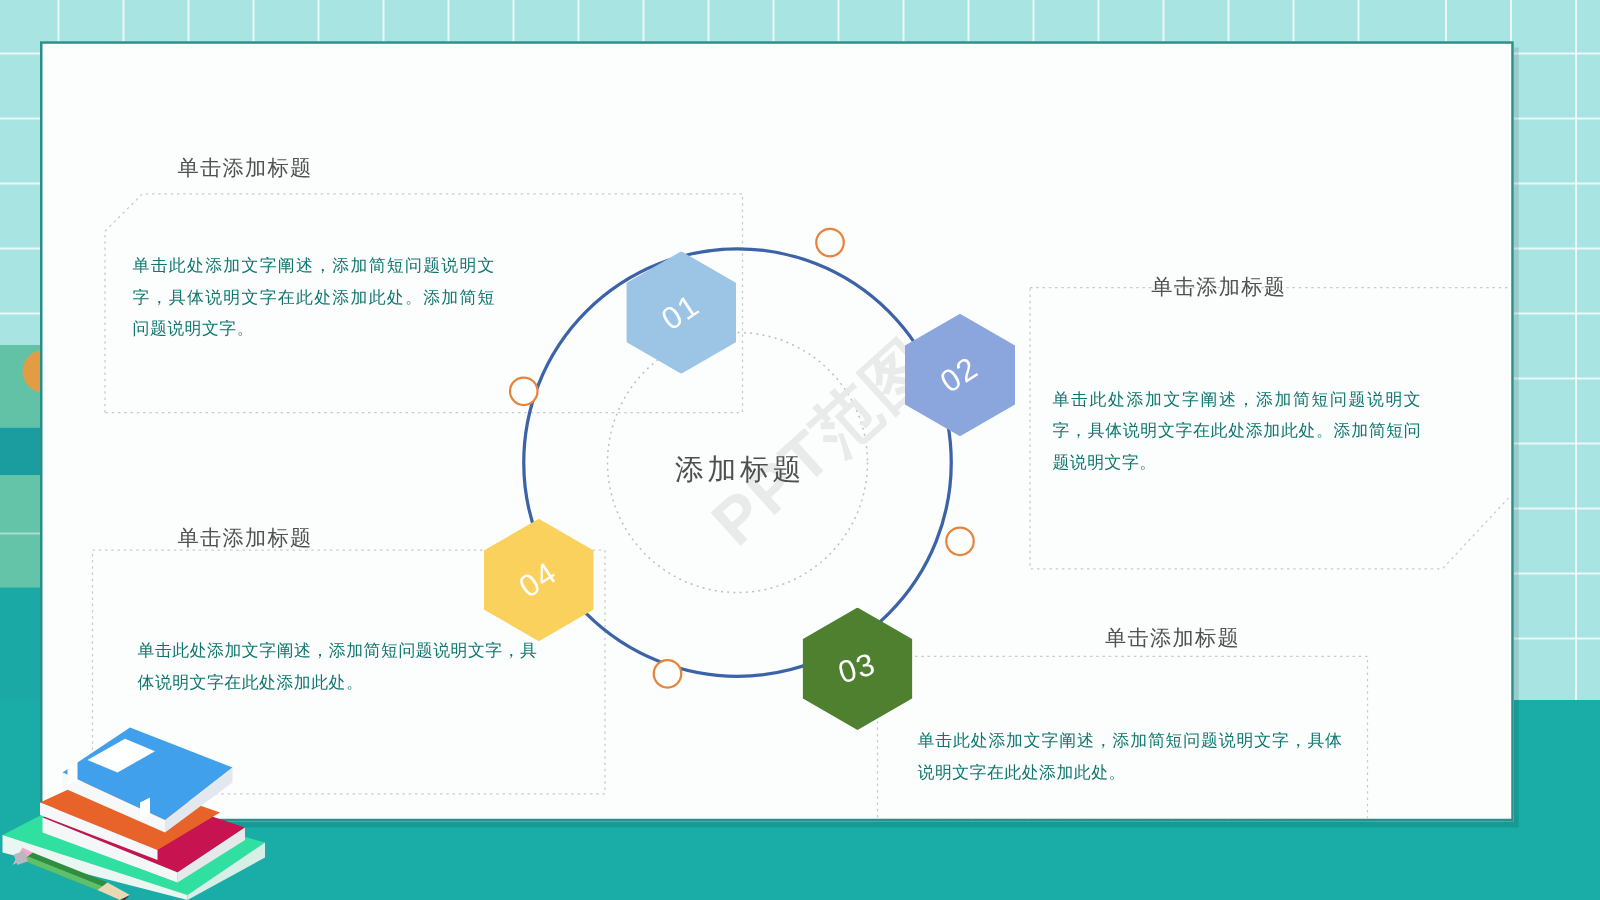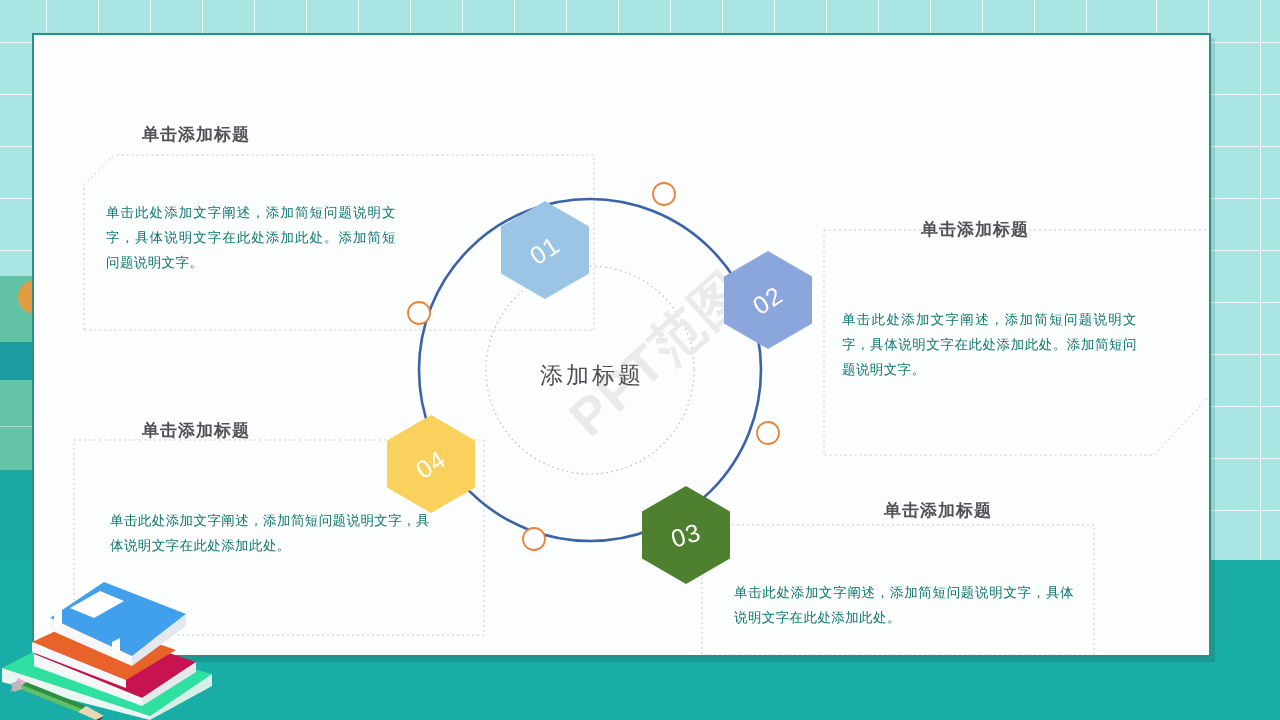--- a/index.html
+++ b/index.html
@@ -52,21 +52,21 @@
     position:absolute;left:32px;top:33px;width:1175px;height:620px;
     background:#fcfdfd;
     border:2.5px solid #2a8e8b;
     box-shadow:4px 5px 0 rgba(0,0,0,.10);
     overflow:hidden;
   }
 
   
   .title{
     position:absolute;font-size:17px;color:#4f5153;letter-spacing:1px;
-    white-space:nowrap;font-weight:700;
+    white-space:nowrap;font-weight:400;
   }
   .body{
     position:absolute;font-size:13.5px;line-height:25px;color:#0f766e;
     letter-spacing:.4px;
   }
 
   
   .center-label{
     position:absolute;font-size:23px;color:#4d4f51;letter-spacing:3px;
     white-space:nowrap;

